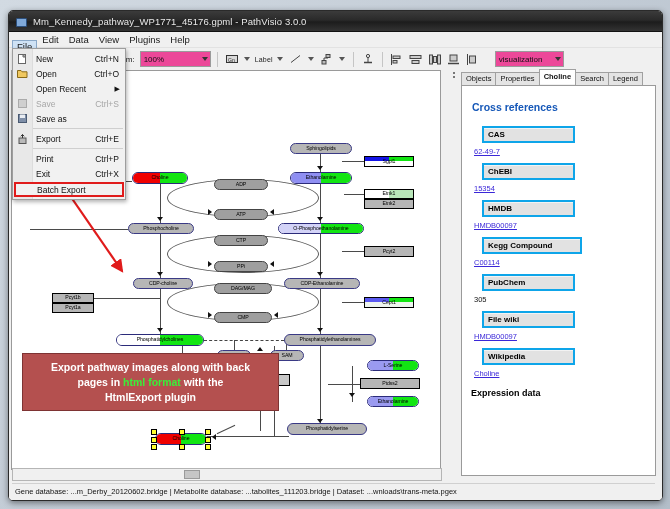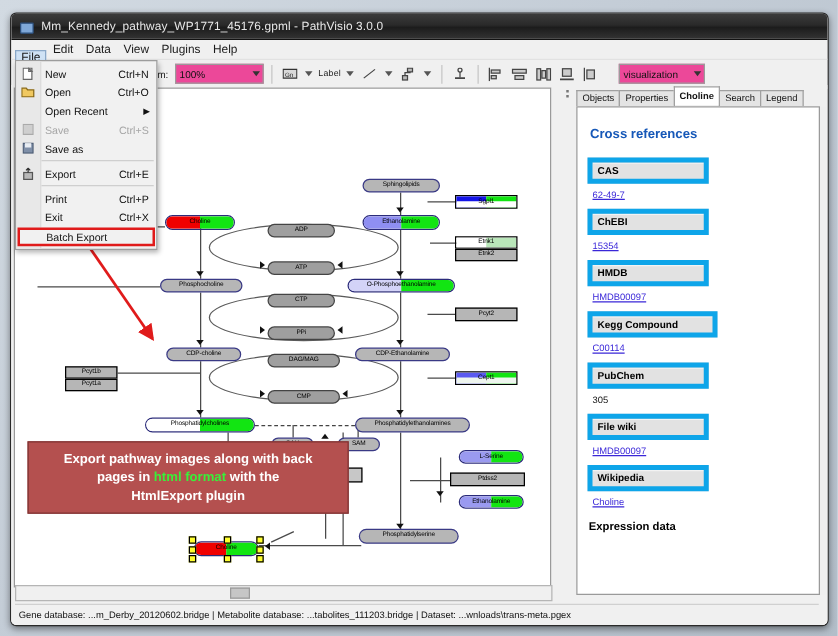--- a/index.html
+++ b/index.html
@@ -67,23 +67,23 @@
 
   
   .side{width:205px;position:relative;background:#f0f0f0;padding:3px 2px 0 0;box-sizing:border-box;}
   .tabs{display:flex;align-items:flex-end;height:14px;padding-left:4px;}
   .tab{font-size:7.5px;color:#111;padding:1px 4px;border:1px solid #a0a0a0;
      background:#e4e4e4;margin-right:-1px;border-bottom:none;line-height:10px;}
   .tab.sel{background:#fff;font-weight:bold;padding:2px 4px 2px;position:relative;top:-1px;}
   .sidebody{position:absolute;left:4px;top:17px;right:6px;bottom:24px;background:#fff;
      border:1px solid #9a9a9a;overflow:hidden;padding:6px 8px;box-sizing:border-box;}
   .xref-title{color:#1658b8;font-size:10.5px;font-weight:bold;margin:9px 0 13px 2px;}
-  .xbox{border:4px solid #0ea5e9;background:#e2e2e2;width:85px;height:13px;
+  .xbox{border:2px solid #0ea5e9;background:#e2e2e2;width:85px;height:13px;
      display:flex;align-items:center;padding-left:4px;font-size:8px;font-weight:bold;color:#000;
-     margin-top:7px;box-shadow:inset 0 1px 0 #f3f3f3;}
+     margin-top:7px;box-shadow:inset 0 1px 0 #f3f3f3;margin-left:12px;}
   .xlink{font-size:7.5px;color:#3a27d8;text-decoration:underline;margin:4px 0 0 4px;display:block;}
   .xplain{font-size:7.5px;color:#111;margin:4px 0 0 4px;display:block;}
   .expr{font-size:9px;font-weight:bold;color:#000;margin:10px 0 0 1px;}
   .sidescroll{position:absolute;right:1px;top:17px;bottom:24px;width:5px;background:#efefef;}
 
   
   .node{position:absolute;box-sizing:border-box;display:flex;align-items:center;
      justify-content:center;font-size:5.2px;color:#000;text-align:center;line-height:1;
      letter-spacing:-.1px;overflow:hidden;}
   .met{background:#b6b6b6;border:1px solid #3a3a85;border-radius:7px;}

